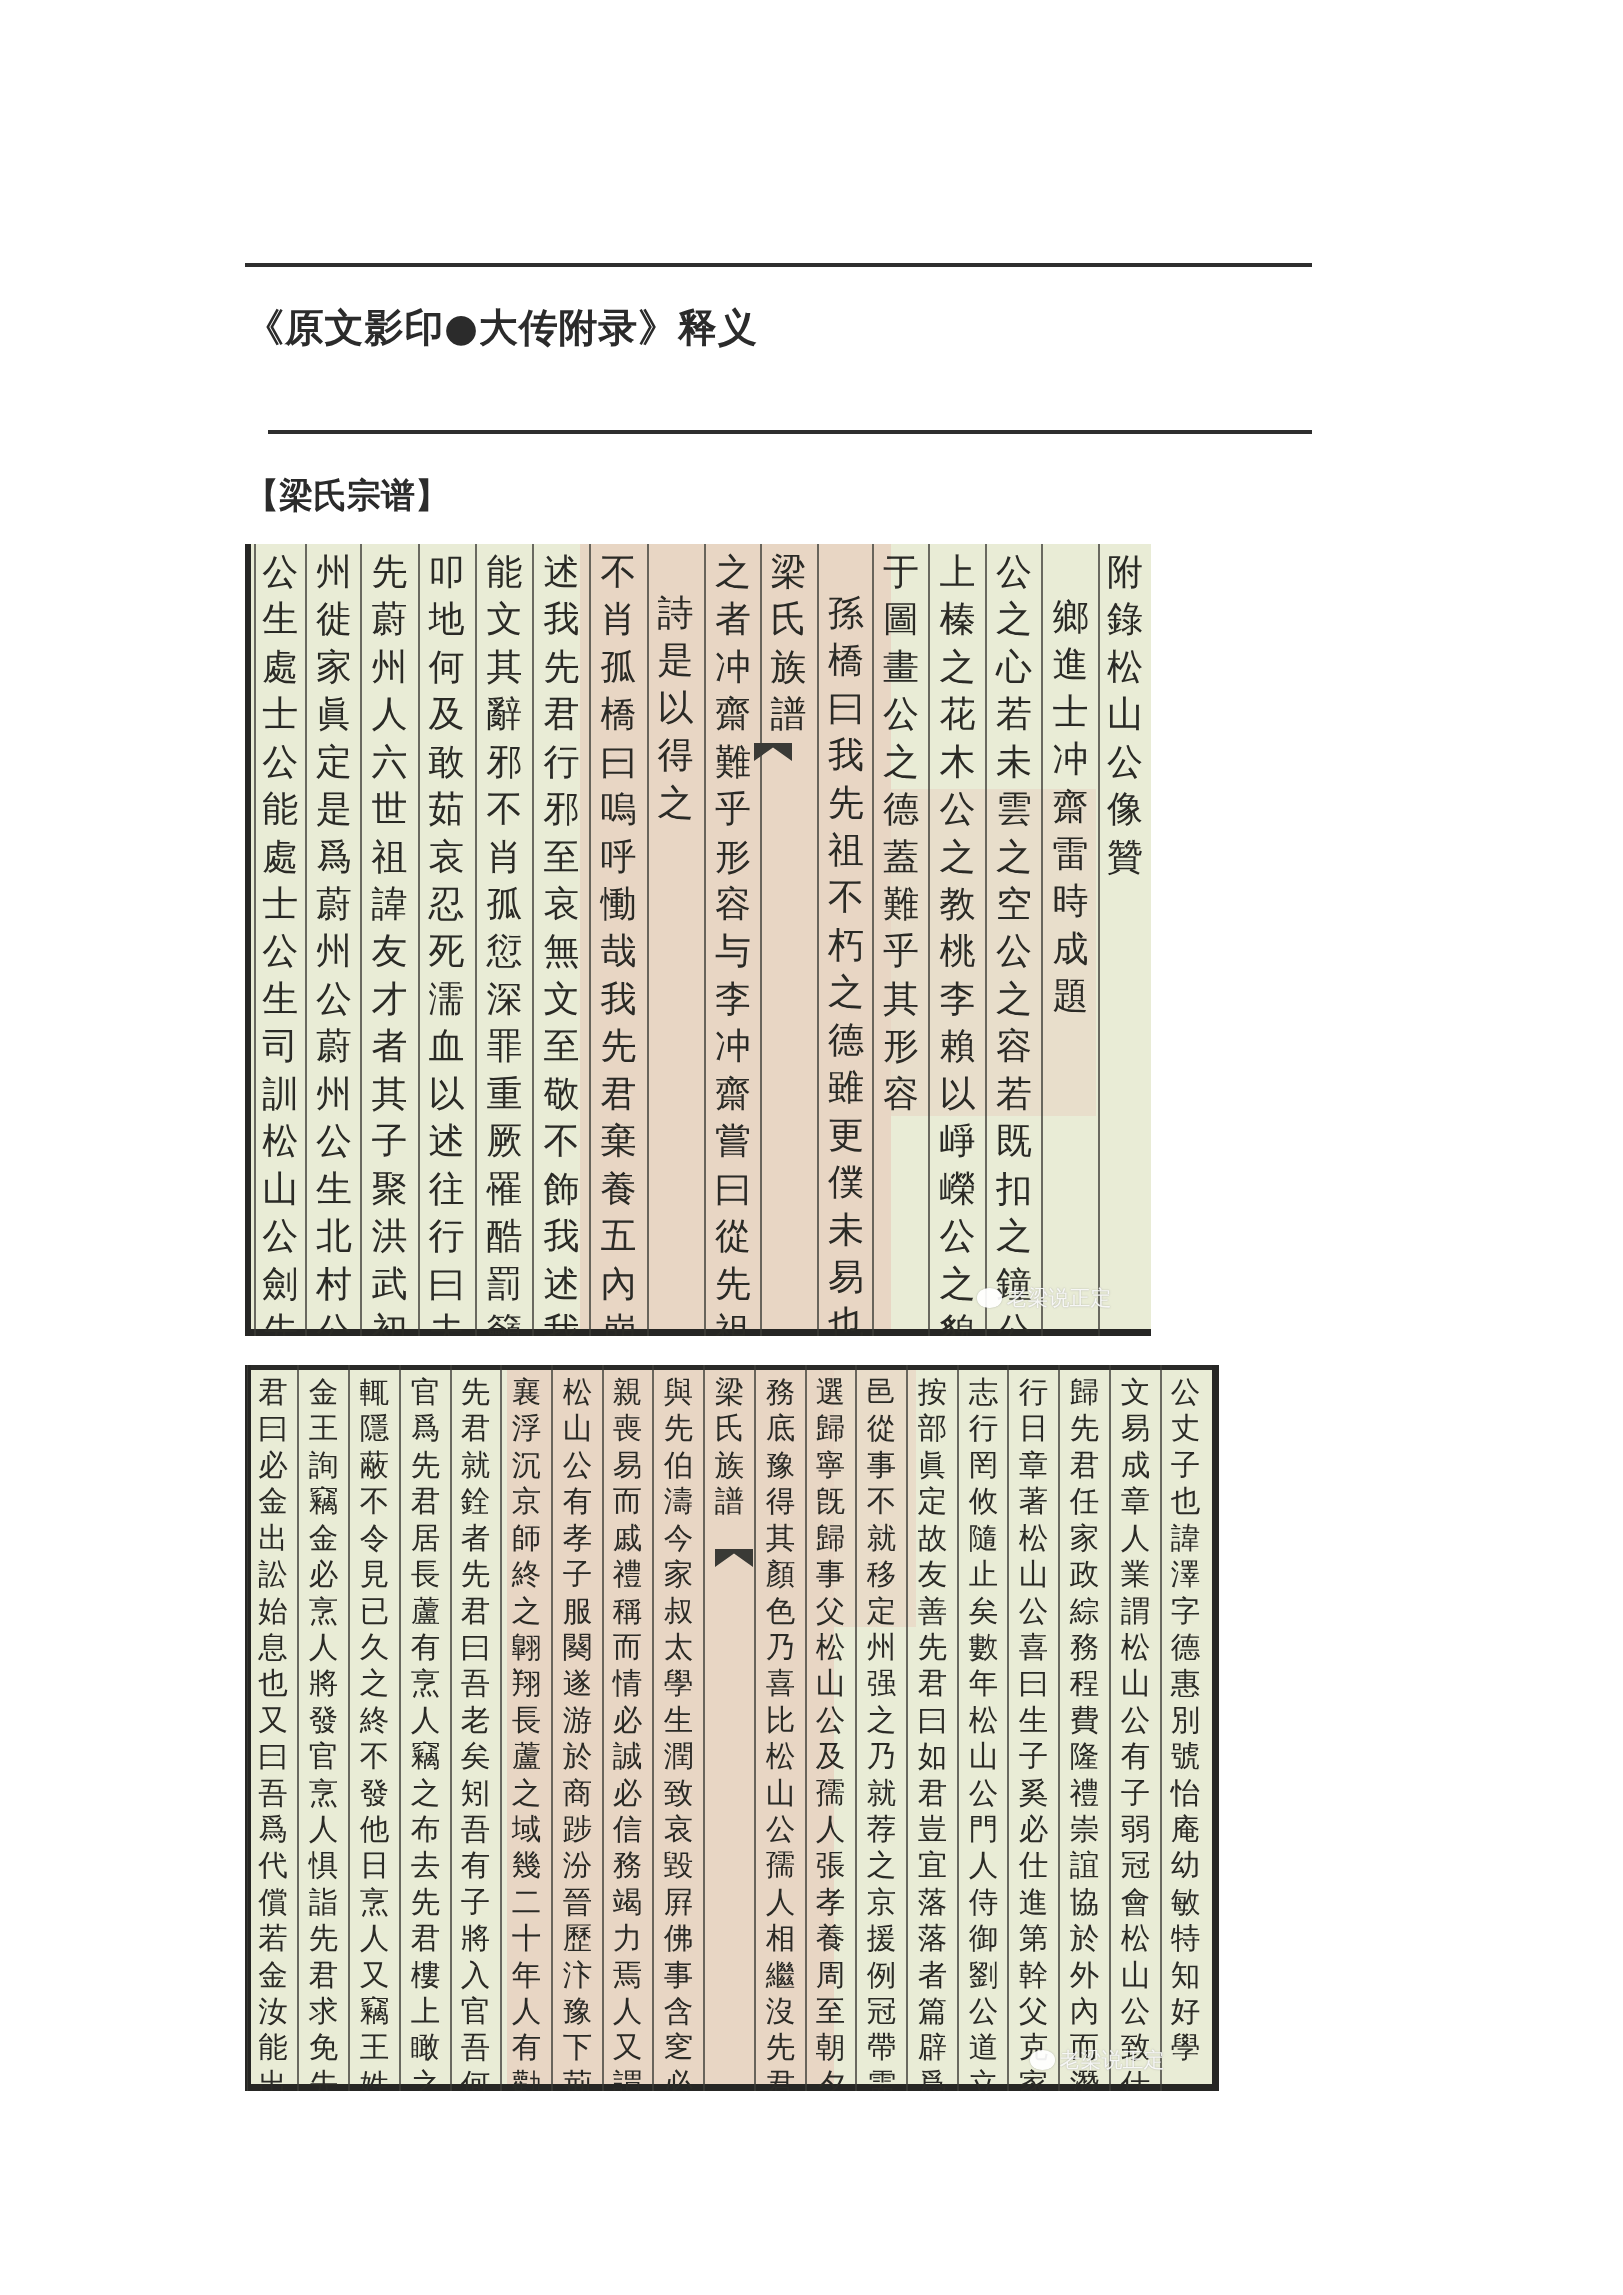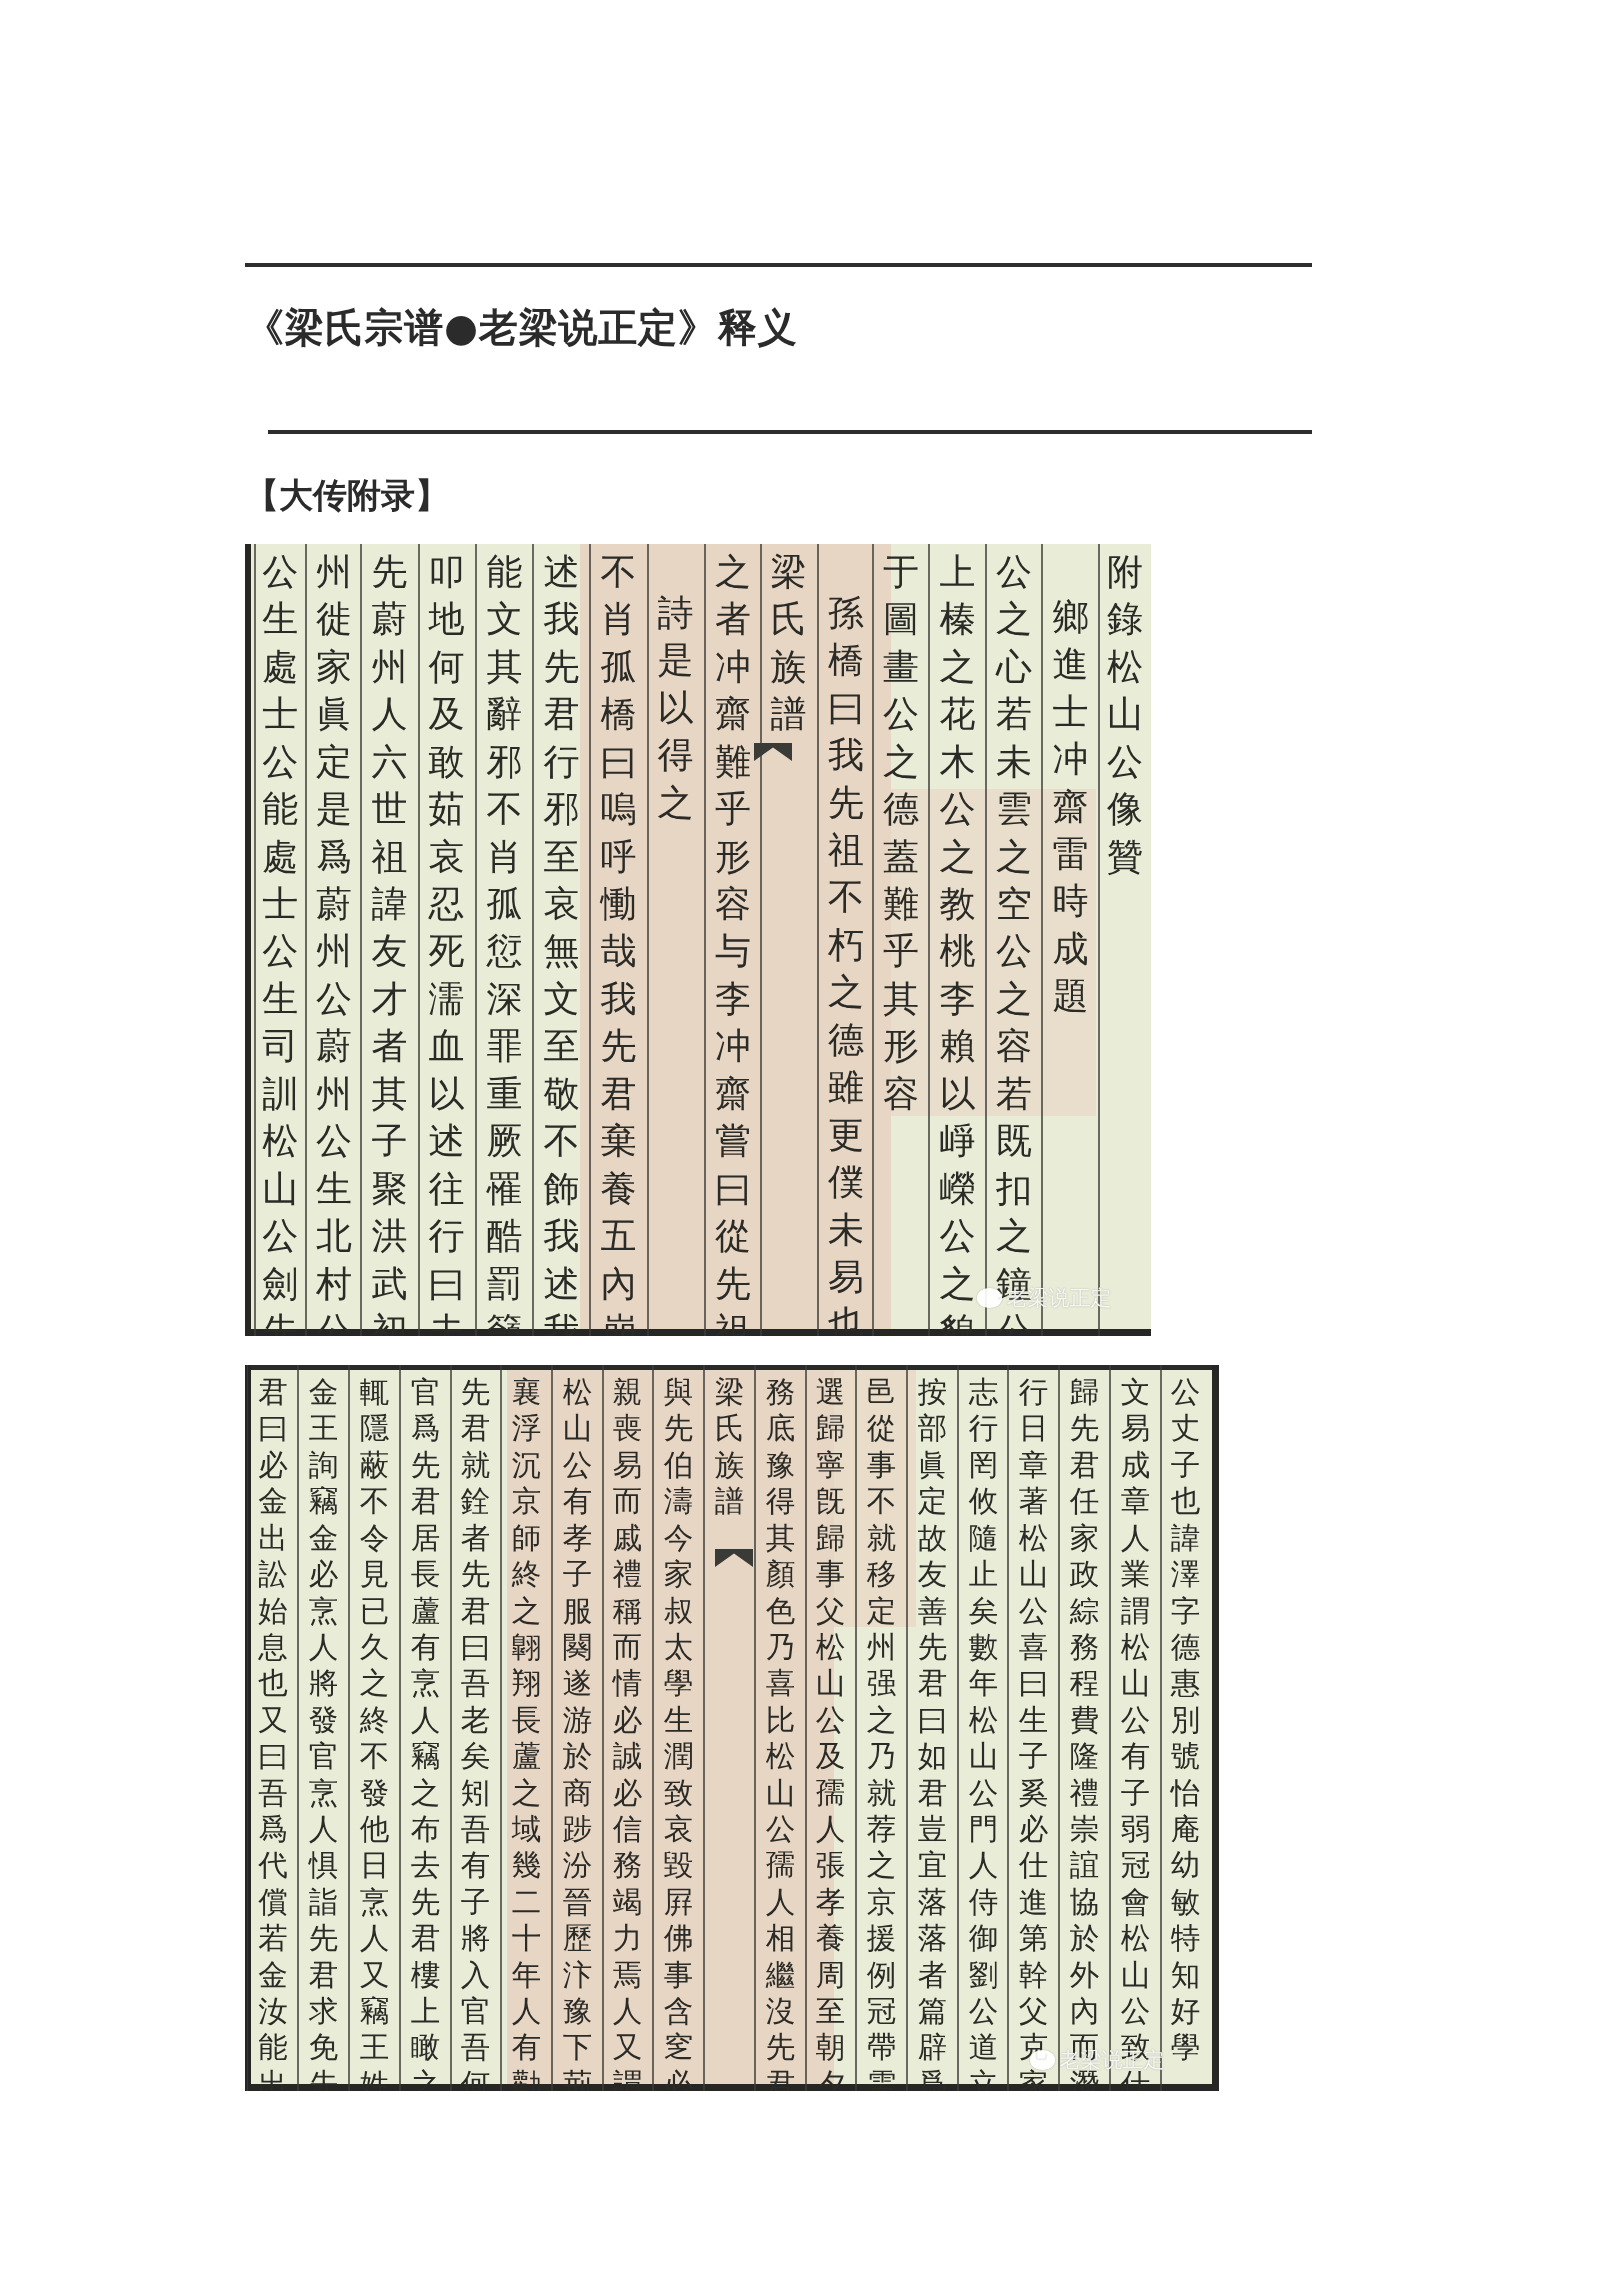--- a/index.html
+++ b/index.html
@@ -27,25 +27,25 @@
        font-family:"DejaVu Sans",sans-serif;white-space:nowrap;
        text-shadow:0 0 1.6px rgba(120,120,120,.6);display:flex;align-items:center;gap:4.9px;}
   .wm-icon{display:inline-block;width:24.5px;height:19.6px;border-radius:50%;background:rgba(255,255,255,.92);
        box-shadow:0 0 1.6px rgba(120,120,120,.6);}
 </style>
 </head>
 <body>
 
 <div class="rule" style="left:245px;top:263px;width:1067px;"></div>
 
-<div class="title">《梁氏宗谱●老梁说正定》释义</div>
+<div class="title">《原文影印●大传附录》释义</div>
 
 <div class="rule" style="left:268px;top:430px;width:1044px;"></div>
 
-<div class="heading">【大传附录】</div>
+<div class="heading">【梁氏宗谱】</div>
 
 <div class="scan" id="scan1" style="left:245px;top:544px;width:906px;height:792px;">
   <div class="tint" style="left:335px;top:0;width:311px;height:792px;"></div>
   <div class="tint" style="left:646px;top:245px;width:205px;height:327px;opacity:.6"></div>
   <div class="frame-left"></div>
   <div class="frame-bottom"></div>
   <div class="cols">
       <div class="col" style="left: 854px; width: 52px;">
         <span class="ch" style="position: absolute; top: 9.8px; font-size: 36px; width: 52px;">附</span>
         <span class="ch" style="position: absolute; top: 57px; font-size: 36px; width: 52px;">錄</span>

